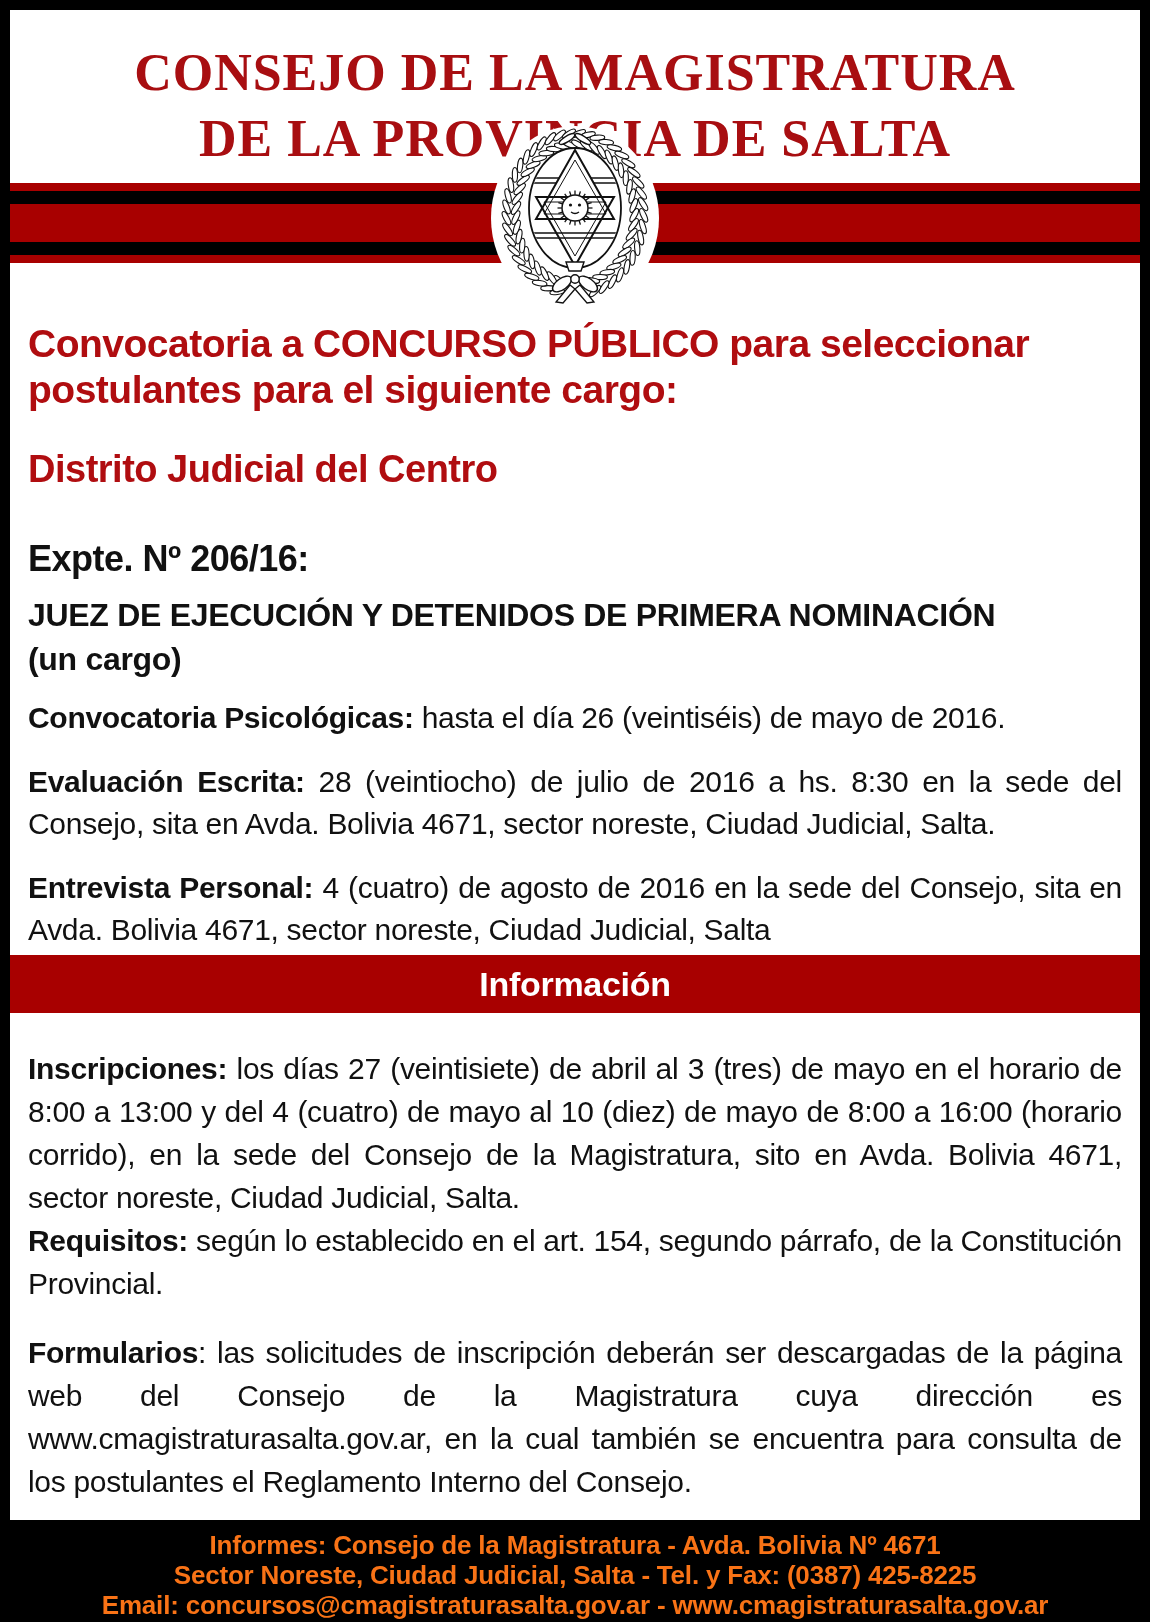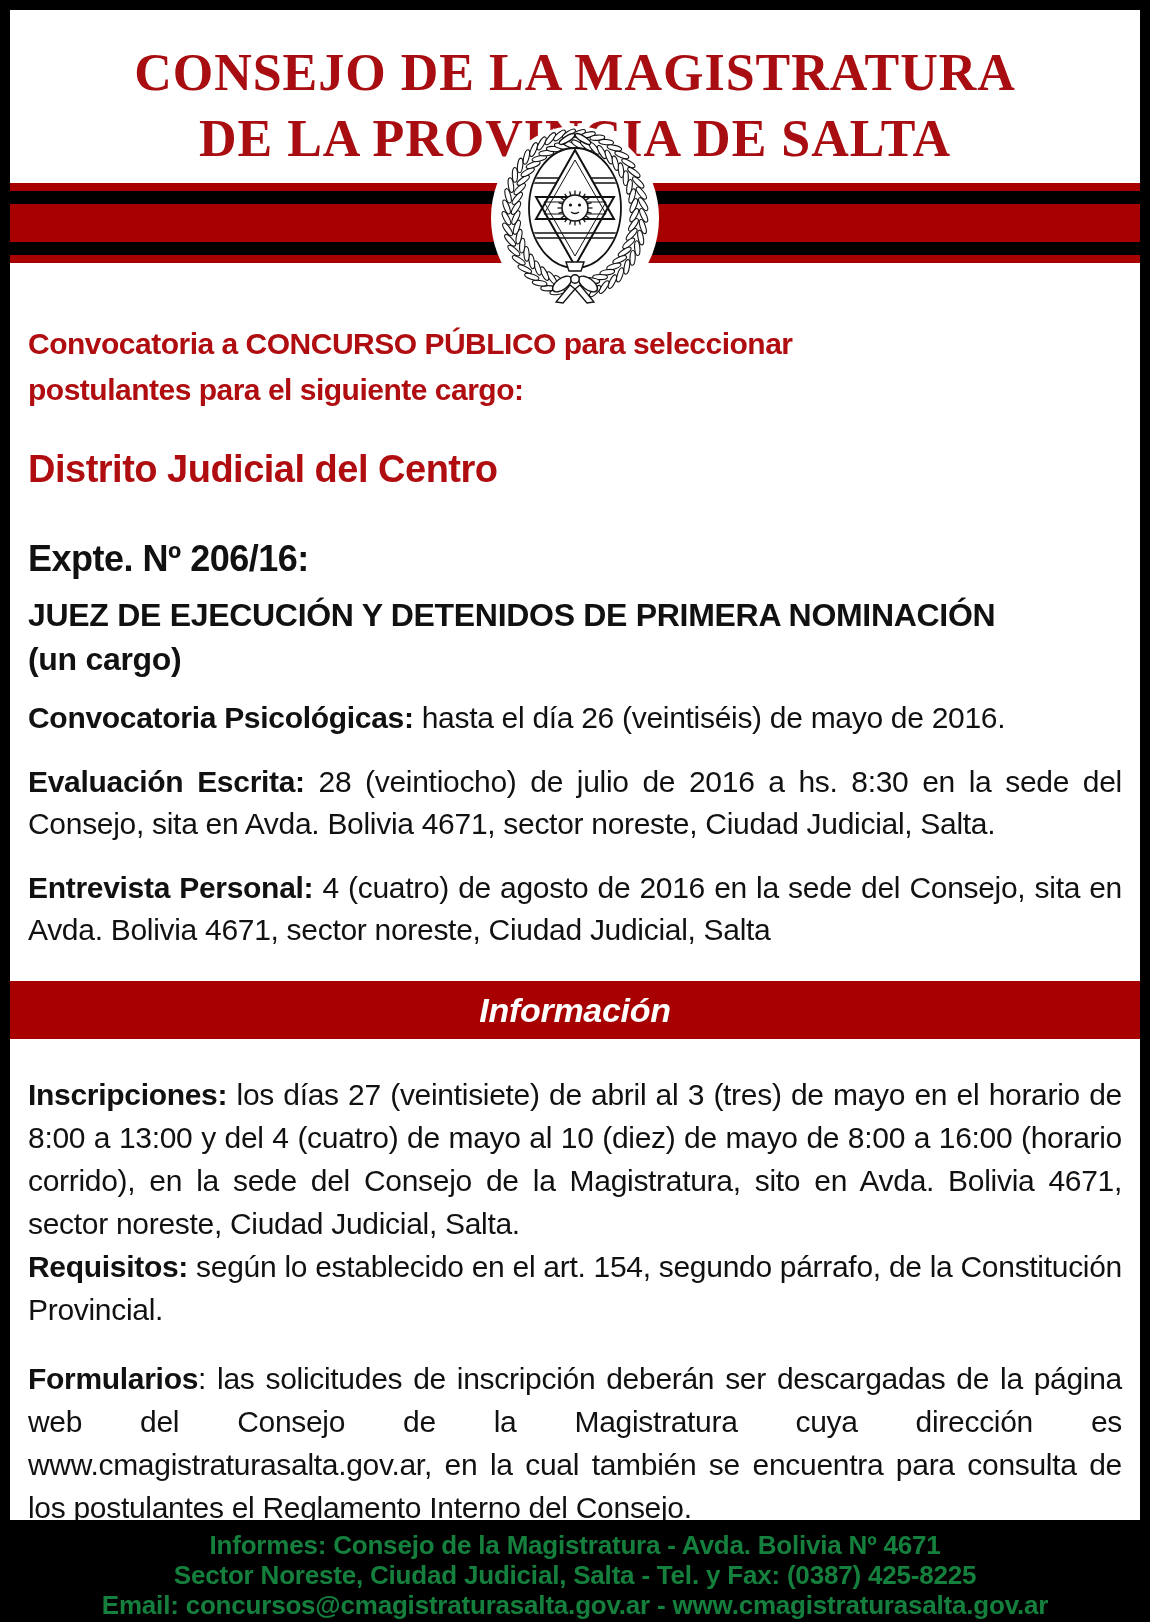--- a/index.html
+++ b/index.html
@@ -32,21 +32,21 @@
   
   .emblem {
     position:absolute; top:116px; left:50%; transform:translateX(-50%);
     width:170px; height:185px; z-index:5;
   }
   
   .content { padding:0 18px; }
   .h-convocatoria {
     margin-top:58px;
     color:#b00d10; font-weight:bold;
-    font-size:30px; line-height:46px;
+    font-size:39px; line-height:46px;
     letter-spacing:-0.5px; white-space:pre-line;
   }
   .h-distrito {
     margin-top:36px;
     color:#b00d10; font-weight:bold;
     font-size:38px; line-height:40px; letter-spacing:-0.5px;
   }
   .h-expte {
     margin-top:52px;
     color:#111; font-weight:bold;
@@ -59,37 +59,37 @@
     letter-spacing:-0.3px; white-space:pre-line;
     text-align:justify;
   }
   .body-par {
     color:#111; font-size:30px; line-height:42px;
     text-align:justify; letter-spacing:-0.3px;
     margin-top:22px;
   }
   .body-par.first { margin-top:16px; }
   .info-band {
-    margin:30px -18px 0;
+    margin:4px -18px 0;
     height:58px; background:#a80000;
-    display:flex; align-items:center; justify-content:center;font-style:italic;
+    display:flex; align-items:center; justify-content:center;
   }
   .info-band .info-title {
     color:#fff; font-weight:bold; font-size:34px; letter-spacing:-0.3px;
   }
   .info-par { margin-top:0; line-height:43px; }
   .info-par.p-inscripciones { margin-top:34px; }
   .info-par.p-formularios { margin-top:26px; }
   
   .footer {
     position:absolute; left:0; right:0; bottom:0; height:102px;
     background:#000; text-align:center; padding-top:10px;
   }
   .footer div {
-    color:#15803d; font-weight:bold; font-size:26px; line-height:30px;
+    color:#f97316; font-weight:bold; font-size:26px; line-height:30px;
     letter-spacing:-0.2px;
   }
   svg .ln { stroke:#111; fill:none; }
 </style>
 </head>
 <body>
 
 <div class="page">
   <div class="inner">
 

